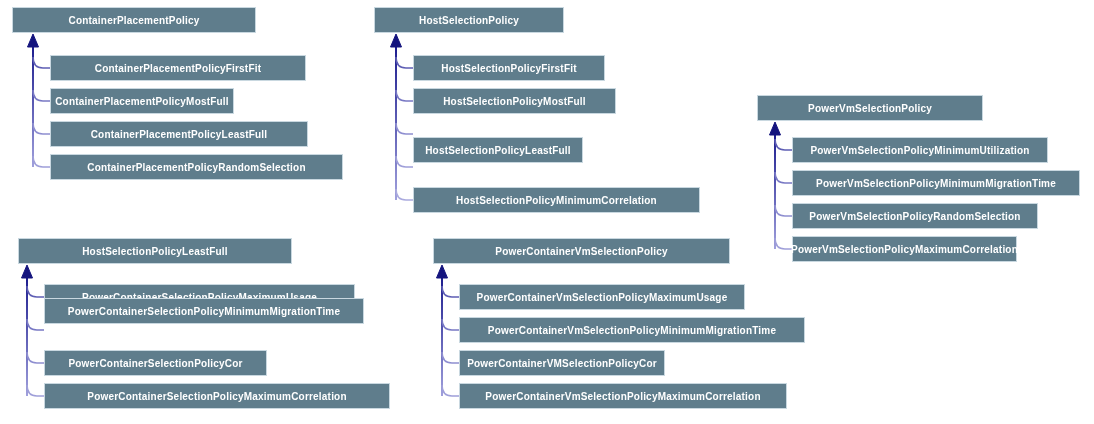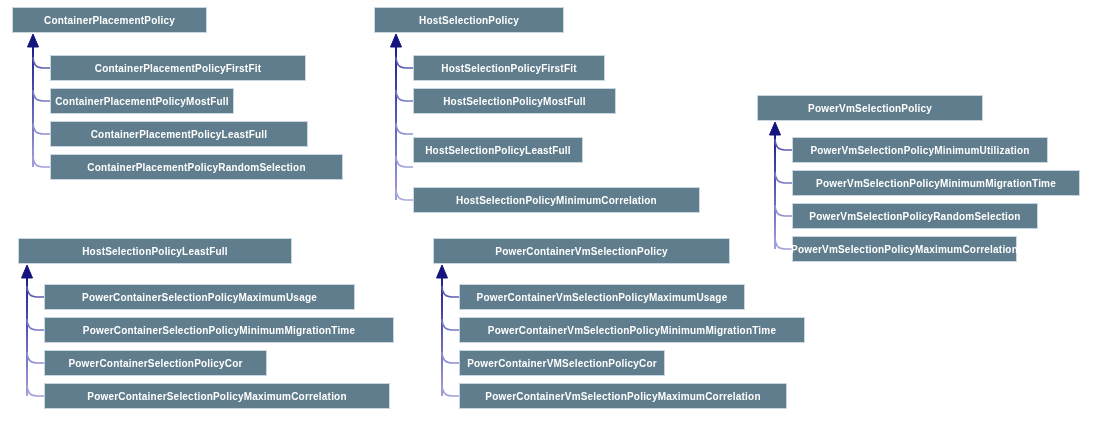--- a/index.html
+++ b/index.html
@@ -105,41 +105,41 @@
     <g>
       <path class="trunk" stroke="url(#tg5)" d="M442,276 L442,396"></path>
       <polygon class="arrowhead" points="442,265 436.5,278 447.5,278"></polygon>
       <path class="branch b0" d="M442,286 Q442,297 452,297 L459,297"></path>
       <path class="branch b1" d="M442,319 Q442,330 452,330 L459,330"></path>
       <path class="branch b2" d="M442,352 Q442,363 452,363 L459,363"></path>
       <path class="branch b3" d="M442,385 Q442,396 452,396 L459,396"></path>
     </g>
   </svg>
 
-  <div class="class-node" style="left:12px;top:7px;width:195px">ContainerPlacementPolicy</div>
+  <div class="class-node" style="left:12px;top:7px;width:244px">ContainerPlacementPolicy</div>
   <div class="class-node" style="left:50px;top:55px;width:256px">ContainerPlacementPolicyFirstFit</div>
   <div class="class-node" style="left:50px;top:88px;width:184px">ContainerPlacementPolicyMostFull</div>
   <div class="class-node" style="left:50px;top:121px;width:258px">ContainerPlacementPolicyLeastFull</div>
   <div class="class-node" style="left:50px;top:154px;width:293px">ContainerPlacementPolicyRandomSelection</div>
 
   <div class="class-node" style="left:374px;top:7px;width:190px">HostSelectionPolicy</div>
   <div class="class-node" style="left:413px;top:55px;width:192px">HostSelectionPolicyFirstFit</div>
   <div class="class-node" style="left:413px;top:88px;width:203px">HostSelectionPolicyMostFull</div>
   <div class="class-node" style="left:413px;top:137px;width:170px">HostSelectionPolicyLeastFull</div>
   <div class="class-node" style="left:413px;top:187px;width:287px">HostSelectionPolicyMinimumCorrelation</div>
 
   <div class="class-node" style="left:757px;top:95px;width:226px">PowerVmSelectionPolicy</div>
   <div class="class-node" style="left:792px;top:137px;width:256px">PowerVmSelectionPolicyMinimumUtilization</div>
   <div class="class-node" style="left:792px;top:170px;width:288px">PowerVmSelectionPolicyMinimumMigrationTime</div>
   <div class="class-node" style="left:792px;top:203px;width:246px">PowerVmSelectionPolicyRandomSelection</div>
   <div class="class-node" style="left:792px;top:236px;width:225px">PowerVmSelectionPolicyMaximumCorrelation</div>
 
   <div class="class-node" style="left:18px;top:238px;width:274px">HostSelectionPolicyLeastFull</div>
   <div class="class-node" style="left:44px;top:284px;width:311px">PowerContainerSelectionPolicyMaximumUsage</div>
-  <div class="class-node" style="left:44px;top:317px;width:350px">PowerContainerSelectionPolicyMinimumMigrationTime</div>
+  <div class="class-node" style="left:44px;top:298px;width:320px">PowerContainerSelectionPolicyMinimumMigrationTime</div>
   <div class="class-node" style="left:44px;top:350px;width:223px">PowerContainerSelectionPolicyCor</div>
   <div class="class-node" style="left:44px;top:383px;width:346px">PowerContainerSelectionPolicyMaximumCorrelation</div>
 
   <div class="class-node" style="left:433px;top:238px;width:297px">PowerContainerVmSelectionPolicy</div>
   <div class="class-node" style="left:459px;top:284px;width:286px">PowerContainerVmSelectionPolicyMaximumUsage</div>
   <div class="class-node" style="left:459px;top:317px;width:346px">PowerContainerVmSelectionPolicyMinimumMigrationTime</div>
   <div class="class-node" style="left:459px;top:350px;width:206px">PowerContainerVMSelectionPolicyCor</div>
   <div class="class-node" style="left:459px;top:383px;width:328px">PowerContainerVmSelectionPolicyMaximumCorrelation</div>
 
 </div>

